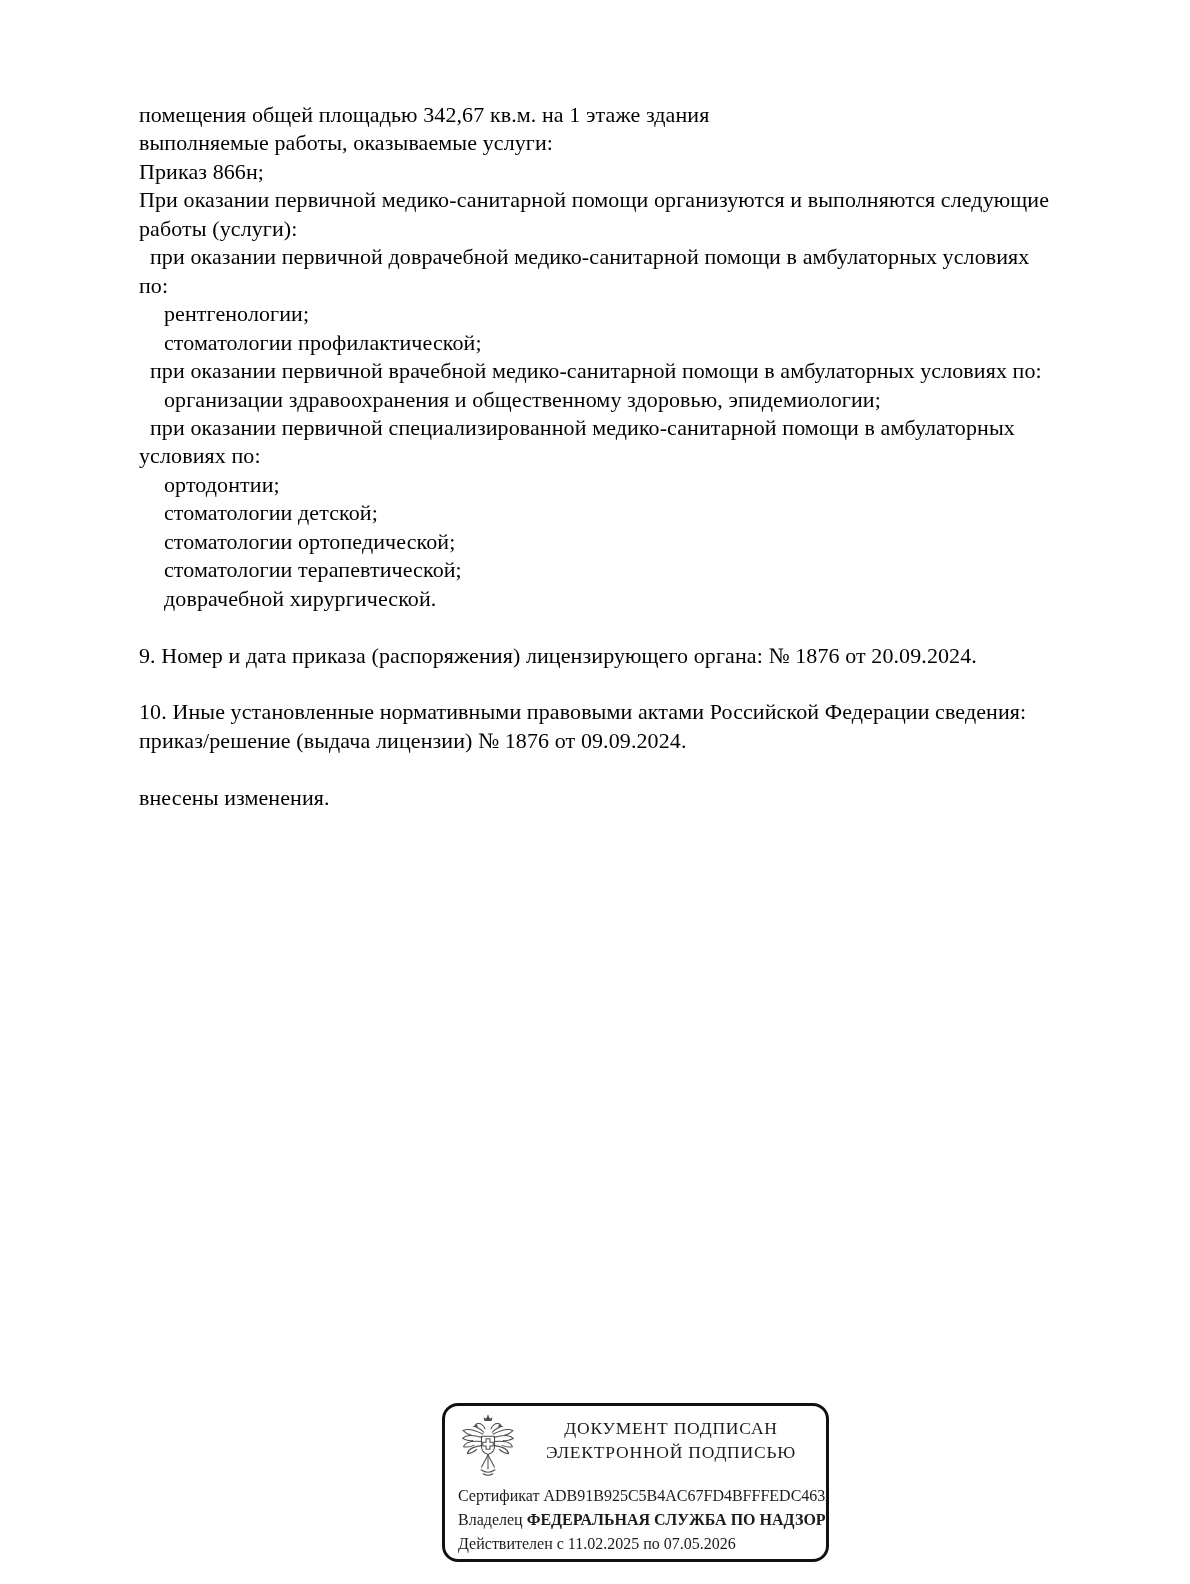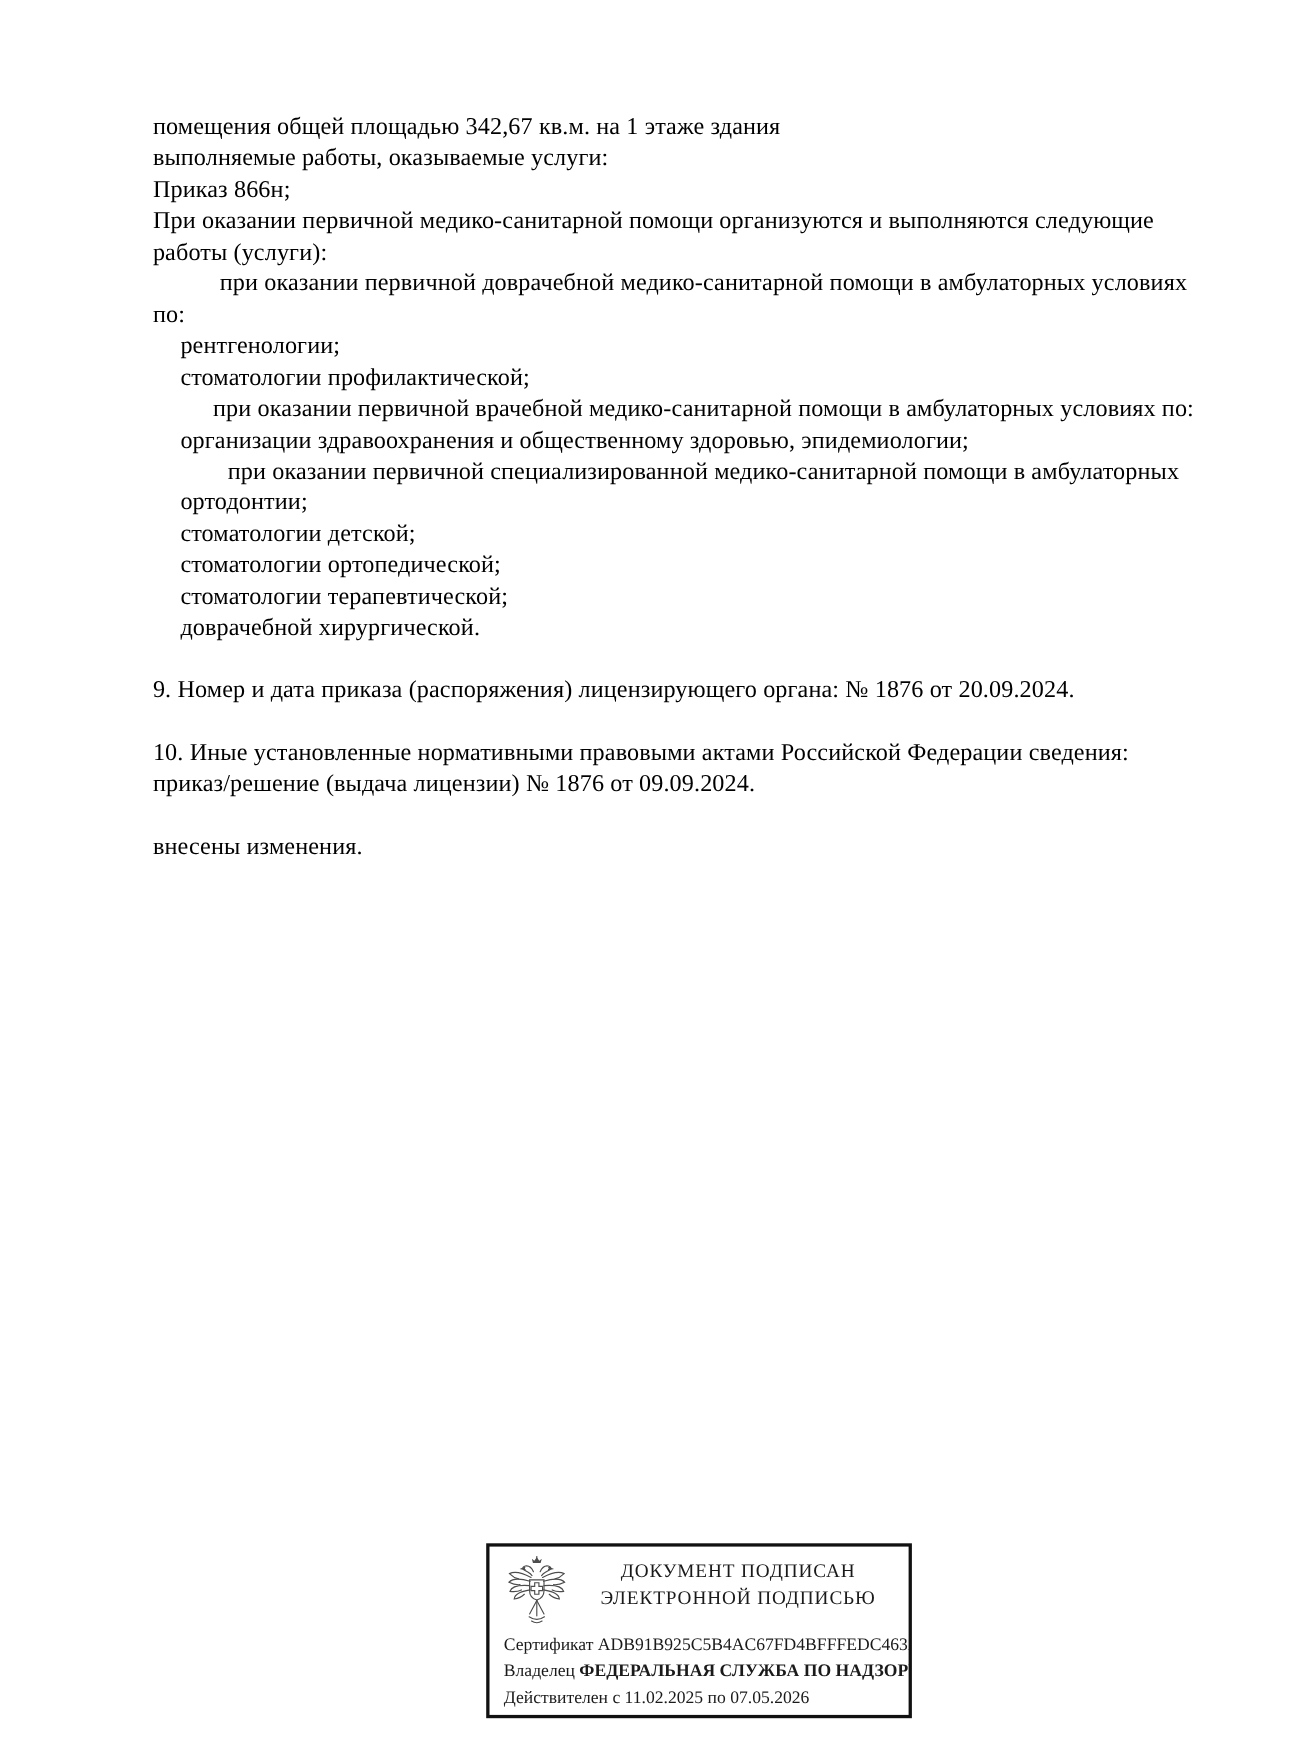--- a/index.html
+++ b/index.html
@@ -23,32 +23,32 @@
     width: 990px;
   }
   .doc-line {
     font-size: 22px;
     line-height: 28.45px;
     min-height: 28.45px;
     white-space: nowrap;
     letter-spacing: 0.1px;
   }
   .indent-0 { padding-left: 0; }
-  .indent-1 { padding-left: 11px; text-align: center; }
+  .indent-1 { padding-left: 11px; }
   .indent-2 { padding-left: 25px; }
 
   
   .stamp {
     position: absolute;
     left: 442px;
     top: 1403px;
     width: 381px;
     height: 153px;
     border: 3px solid #111111;
-    border-radius: 0;
+    border-radius: 16px;
     background: #ffffff;
     overflow: hidden;
   }
   .stamp-emblem {
     position: absolute;
     left: 14px;
     top: 8px;
     width: 58px;
     height: 68px;
   }
@@ -86,20 +86,21 @@
       <div class="doc-line indent-0">Приказ 866н;</div>
       <div class="doc-line indent-0">При оказании первичной медико-санитарной помощи организуются и выполняются следующие</div>
       <div class="doc-line indent-0">работы (услуги):</div>
       <div class="doc-line indent-1">при оказании первичной доврачебной медико-санитарной помощи в амбулаторных условиях</div>
       <div class="doc-line indent-0">по:</div>
       <div class="doc-line indent-2">рентгенологии;</div>
       <div class="doc-line indent-2">стоматологии профилактической;</div>
       <div class="doc-line indent-1">при оказании первичной врачебной медико-санитарной помощи в амбулаторных условиях по:</div>
       <div class="doc-line indent-2">организации здравоохранения и общественному здоровью, эпидемиологии;</div>
       <div class="doc-line indent-1">при оказании первичной специализированной медико-санитарной помощи в амбулаторных</div>
+      <div class="doc-line indent-0">условиях по:</div>
       <div class="doc-line indent-2">ортодонтии;</div>
       <div class="doc-line indent-2">стоматологии детской;</div>
       <div class="doc-line indent-2">стоматологии ортопедической;</div>
       <div class="doc-line indent-2">стоматологии терапевтической;</div>
       <div class="doc-line indent-2">доврачебной хирургической.</div>
       <div class="doc-line indent-0"></div>
       <div class="doc-line indent-0">9. Номер и дата приказа (распоряжения) лицензирующего органа: № 1876 от 20.09.2024.</div>
       <div class="doc-line indent-0"></div>
       <div class="doc-line indent-0">10. Иные установленные нормативными правовыми актами Российской Федерации сведения:</div>
       <div class="doc-line indent-0">приказ/решение (выдача лицензии) № 1876 от 09.09.2024.</div>

